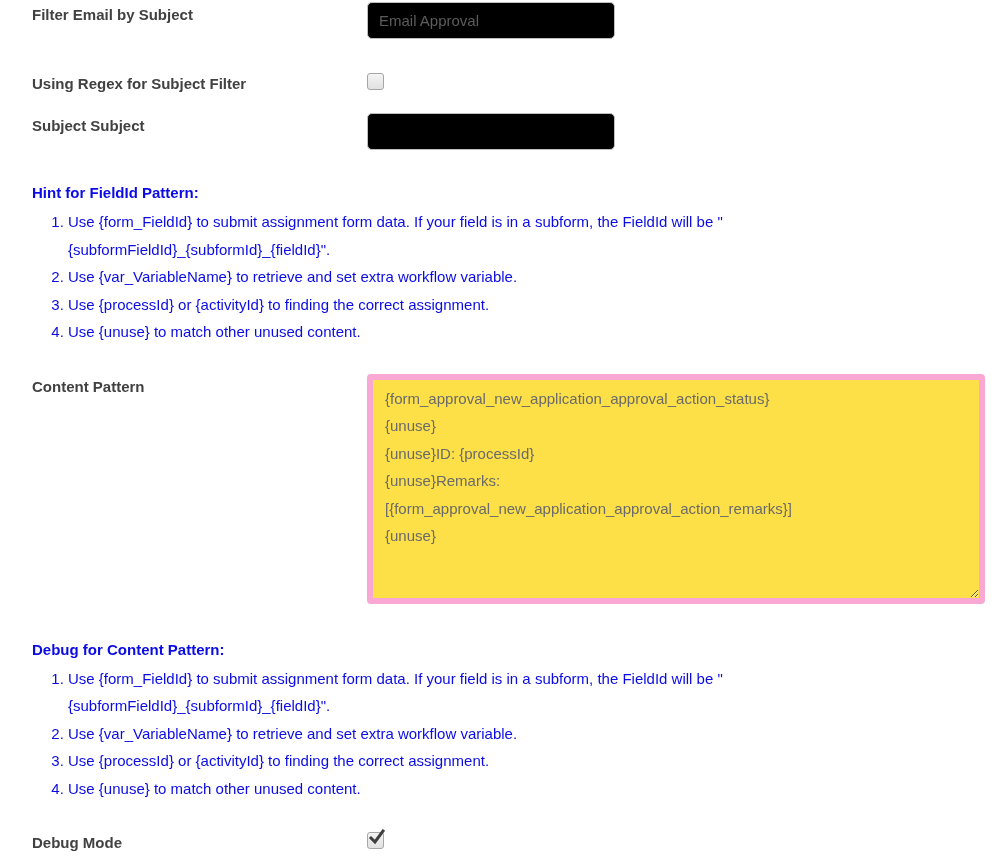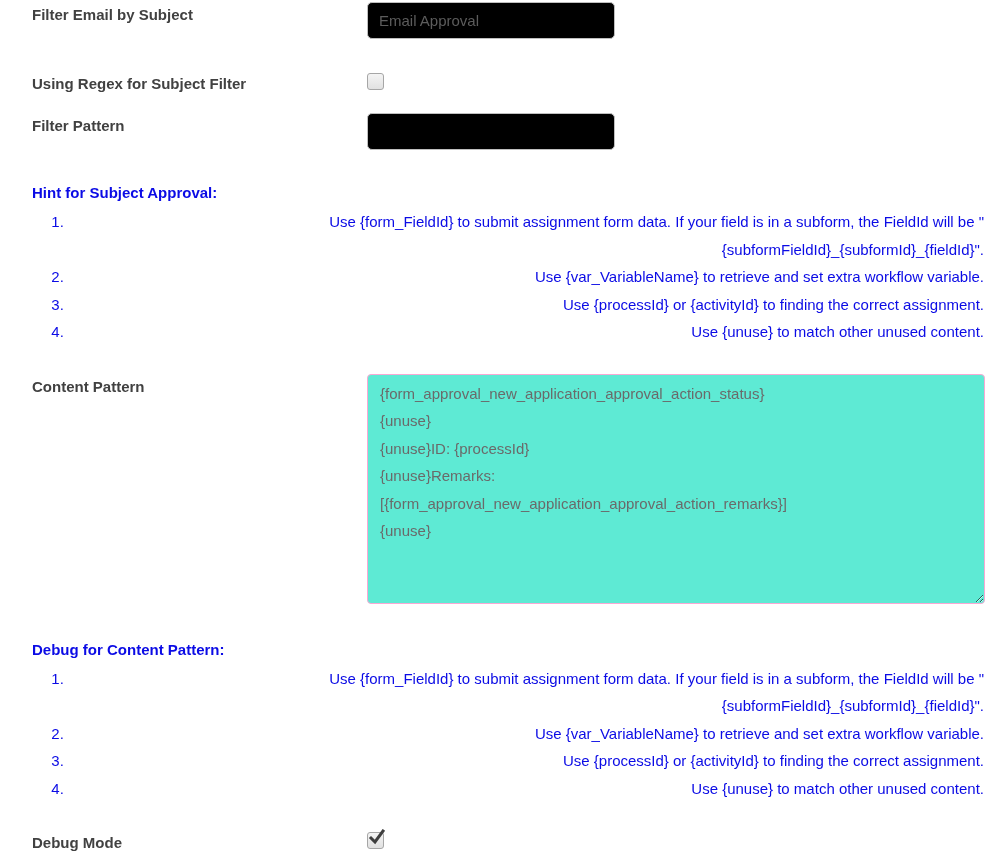--- a/index.html
+++ b/index.html
@@ -47,28 +47,28 @@
     font-family: "Liberation Sans", sans-serif;
     font-size: 15px;
     color: #5c5c5c;
     background: #000000;
     outline: none;
   }
   .textarea {
     width: 618px;
     height: 230px;
     box-sizing: border-box;
-    border: 1px solid #f9a8d4;
+    border: 6px solid #f9a8d4;
     border-radius: 4px;
     padding: 5px 12px;
     font-family: "Liberation Sans", sans-serif;
     font-size: 15px;
     line-height: 27.5px;
     color: var(--input-text-gray, #6a6a6a);
-    background: #5eead4;
+    background: #fde047;
     resize: both;
     outline: none;
     overflow: auto;
   }
   .checkbox {
     position: relative;
     width: 15px;
     height: 15px;
     border: 1px solid #a6a6a6;
     border-radius: 3px;
@@ -93,21 +93,20 @@
     font-weight: 700;
     line-height: 20px;
     margin: 0 0 5px 0;
   }
   .hint-list {
     margin: 0;
     padding: 0 0 0 36px;
     color: var(--hint-blue, #0b0be5);
     line-height: 27.5px;
     list-style: decimal outside;
-    text-align: right;
   }
 </style>
 </head>
 <body>
 
 <div class="page">
 
   <div class="row row-filter">
     <div class="row-label">Filter Email by Subject</div>
     <div class="row-field">
@@ -118,28 +117,28 @@
   <div class="row row-regex">
     <div class="row-label">Using Regex for Subject Filter</div>
     <div class="row-field">
       <div class="checkbox">
         
       </div>
     </div>
   </div>
 
   <div class="row row-subject">
-    <div class="row-label">Filter Pattern</div>
+    <div class="row-label">Subject Subject</div>
     <div class="row-field">
       <input type="text" class="text-input" value="" style="">
     </div>
   </div>
 
   <div class="hint">
-    <div class="hint-heading">Hint for Subject Approval:</div>
+    <div class="hint-heading">Hint for FieldId Pattern:</div>
     <ol class="hint-list">
       <li>Use {form_FieldId} to submit assignment form data. If your field is in a subform, the FieldId will be " {subformFieldId}_{subformId}_{fieldId}".</li>
       <li>Use {var_VariableName} to retrieve and set extra workflow variable.</li>
       <li>Use {processId} or {activityId} to finding the correct assignment.</li>
       <li>Use {unuse} to match other unused content.</li>
     </ol>
   </div>
 
   <div class="row row-content">
     <div class="row-label">Content Pattern</div>

